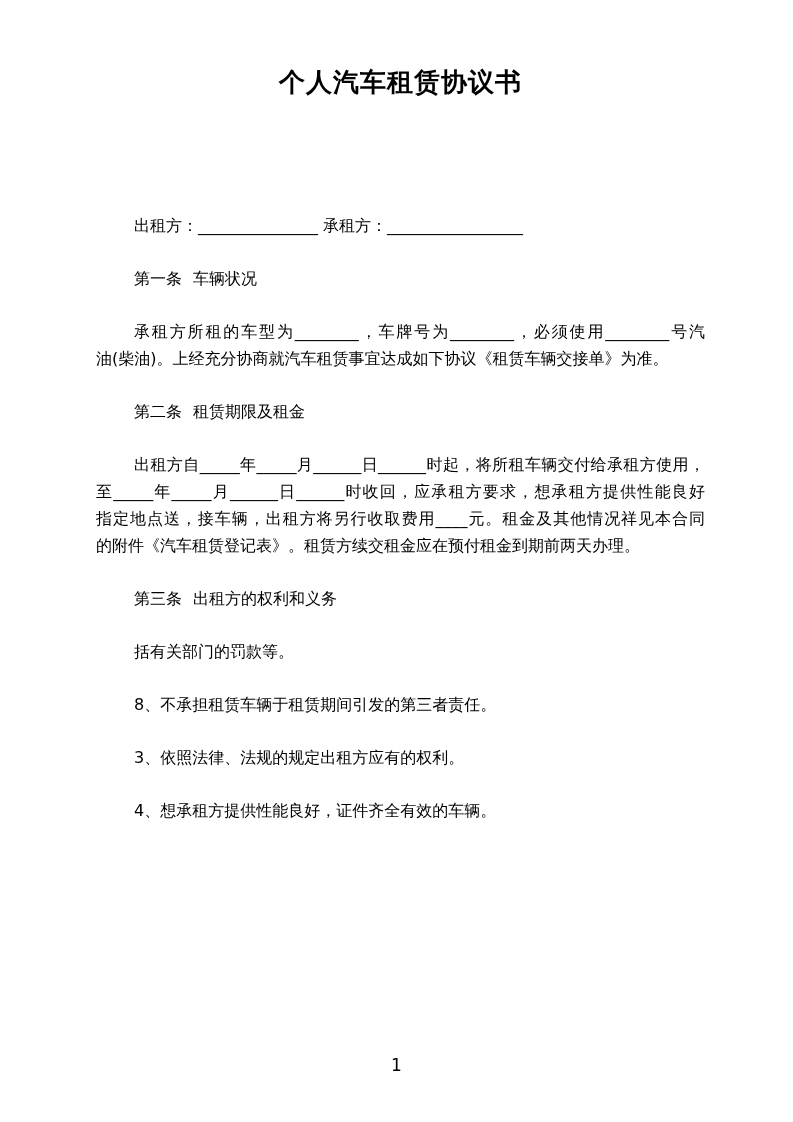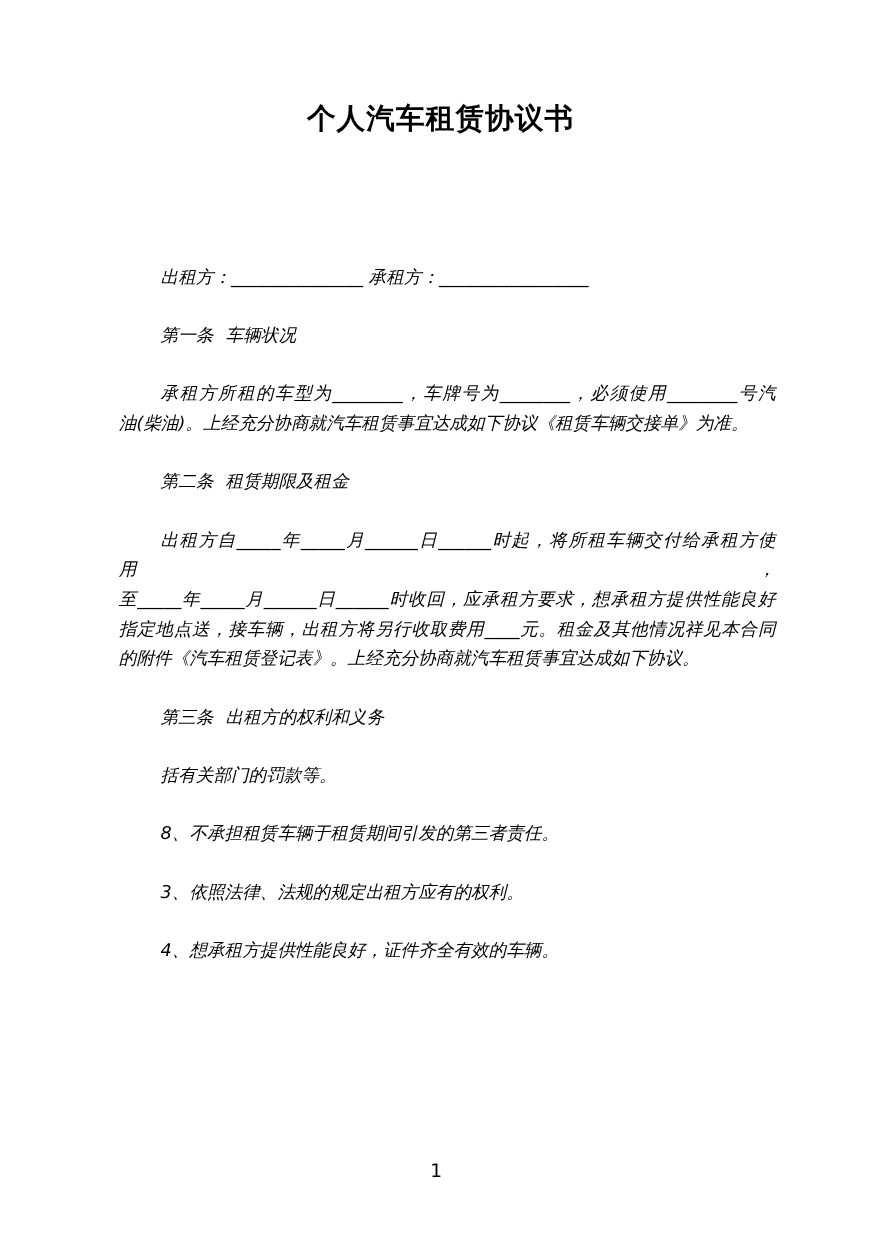--- a/index.html
+++ b/index.html
@@ -12,33 +12,32 @@
     width: 793px;
     height: 1122px;
     background: #ffffff;
     color: #000000;
     font-family: "DejaVu Sans", "Liberation Sans", sans-serif;
     font-size: 16px;
     line-height: 27px;
     overflow: hidden;
   }
   .content {
-    padding: 90px 88px 0 96px;
+    padding: 64px 88px 0 96px;
   }
   .title {
     margin: 0;
     font-size: 26px;
     line-height: 36px;
     font-weight: bold;
     letter-spacing: 1px;
     text-align: center;
   }
   .block {
-    margin: 26px 0 0 12px;
-    font-style: italic;
+    margin: 26px 0 0 0;
   }
   .parties {
     margin-top: 112px;
   }
   .heading {
     text-indent: 38px;
     word-spacing: 6px;
   }
   .block .line:first-child {
     text-indent: 38px;
@@ -76,21 +75,21 @@
         <div class="line fill">承租方所租的车型为________，车牌号为________，必须使用________号汽</div>
         <div class="line">油(柴油)。上经充分协商就汽车租赁事宜达成如下协议《租赁车辆交接单》为准。</div>
       </div>
 
     <div class="block heading">第二条 租赁期限及租金</div>
 
     <div class="block">
         <div class="line fill">出租方自_____年_____月______日______时起，将所租车辆交付给承租方使用，</div>
         <div class="line fill">至_____年_____月______日______时收回，应承租方要求，想承租方提供性能良好</div>
         <div class="line fill">指定地点送，接车辆，出租方将另行收取费用____元。租金及其他情况祥见本合同</div>
-        <div class="line">的附件《汽车租赁登记表》。上经充分协商就汽车租赁事宜达成如下协议。</div>
+        <div class="line">的附件《汽车租赁登记表》。租赁方续交租金应在预付租金到期前两天办理。</div>
       </div>
 
     <div class="block heading">第三条 出租方的权利和义务</div>
 
     <div class="block">
         <div class="line">括有关部门的罚款等。</div>
       </div>
 
     <div class="block">
         <div class="line">8、不承担租赁车辆于租赁期间引发的第三者责任。</div>

